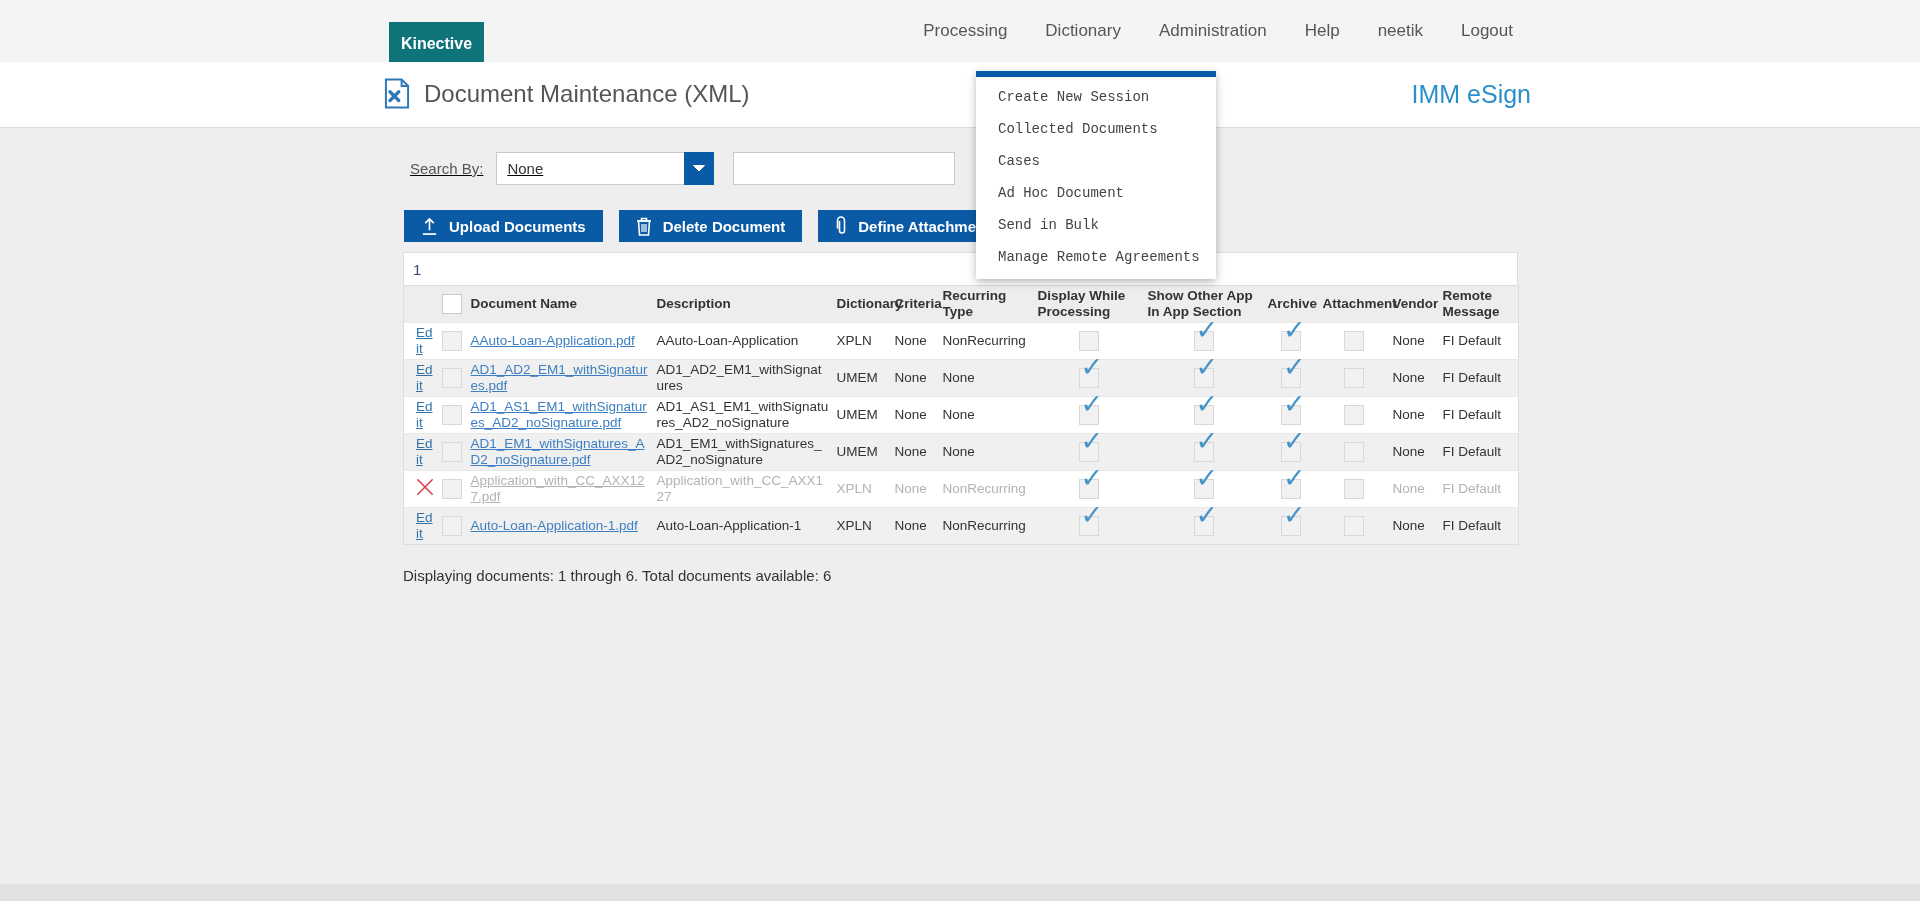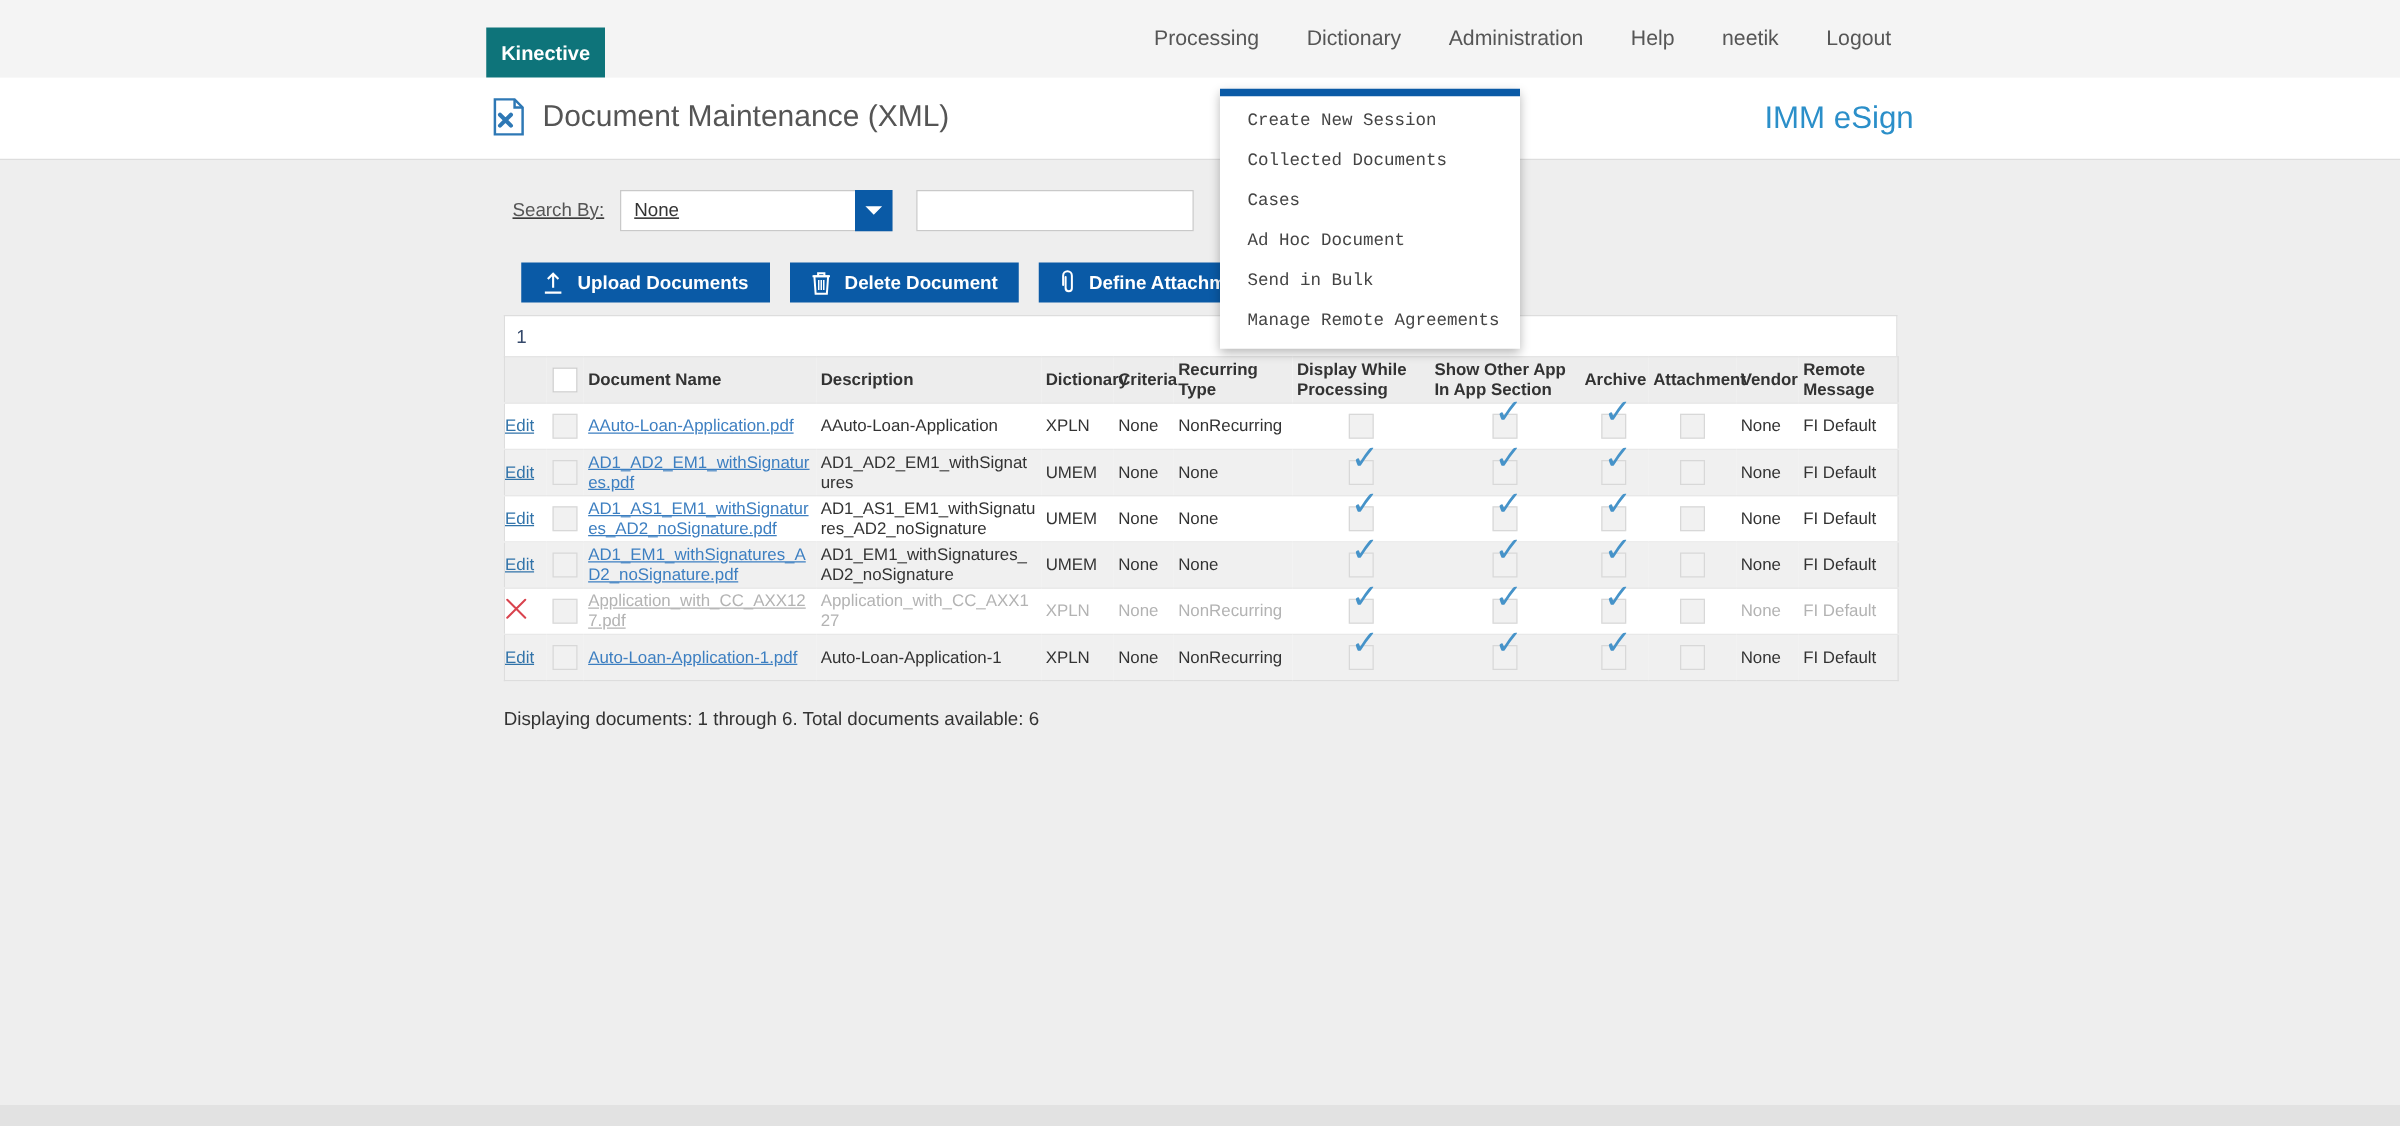--- a/index.html
+++ b/index.html
@@ -11,21 +11,21 @@
   .logo { position:absolute; left:389px; top:22px; width:95px; height:44px;
     background:#0e747a; color:#fff; font-size:16px; font-weight:bold;
     display:flex; align-items:center; justify-content:center; cursor:pointer; }
   .nav { position:absolute; right:407px; top:0; height:62px;
     display:flex; align-items:center; gap:38px; }
   .nav-item { font-size:17px; color:#565656; cursor:pointer; white-space:nowrap; }
 
   
   .headerband { position:relative; height:66px; background:#ffffff;
     border-bottom:1px solid #dddddd; }
-  .page-title { position:absolute; left:393px; top:16px;
+  .page-title { position:absolute; left:383px; top:16px;
     display:flex; align-items:center; gap:13px; }
   .page-title .txt { font-size:24px; color:#555; }
   .esign { position:absolute; right:389px; top:18px; font-size:25px; color:#2b8fc9; }
 
   
   .menu { position:absolute; left:976px; top:71px; width:240px; z-index:50;
     background:#fff; border-top:6px solid #0a5aa6;
     box-shadow:0 3px 8px rgba(0,0,0,.28); padding:4px 0 6px 0; }
   .menu-item { padding:8px 10px 8px 22px; font-size:14px; color:#444;
     cursor:pointer; white-space:nowrap;font-family:Liberation Mono, monospace; }
@@ -39,42 +39,42 @@
   .selectbox { margin-left:13px; width:218px; height:33px; background:#fff;
     border:1px solid #c9c9c9; display:flex; align-items:center; cursor:pointer; }
   .selectbox .val { flex:1; padding-left:10px; font-size:15px; color:#333; }
   .selectbox .arrow { width:30px; height:33px; margin:-1px; background:#0a5aa6;
     display:flex; align-items:center; justify-content:center; }
   .search-input { margin-left:19px; width:222px; height:33px; background:#fff;
     border:1px solid #c9c9c9; font-size:15px; padding:0 8px; }
   .search-btn-frag { margin-left:21px; width:130px; height:33px; background:#0a5aa6;
     border:none; cursor:pointer; }
 
-  .toolbar { margin-top:25px; display:flex; gap:16px; height:32px; margin-left:14px; }
+  .toolbar { margin-top:25px; display:flex; gap:16px; height:32px; margin-left:1px; }
   .btn { height:32px; background:#0a5aa6; color:#fff; border:none; cursor:pointer;
     font-family:"Liberation Sans",sans-serif; font-size:15px; font-weight:bold;
     display:flex; align-items:center; gap:11px; padding:0 17px; white-space:nowrap; }
   .btn svg { flex:none; }
   .btn-frag { width:120px; padding:0; margin-left:-4px; }
 
   .pager { margin-top:10px; width:1115px; height:33px; background:#fff;
     border:1px solid #ddd; border-bottom:none; display:flex; align-items:center; }
   .pager .pg { margin-left:9px; font-size:15px; color:#35496b; cursor:pointer; }
 
   
   table { width:1115px; border-collapse:collapse; table-layout:fixed;
     border:1px solid #ddd; background:#fff; }
   thead tr { background:#ededed; height:36px; }
   th { font-size:13.5px; font-weight:bold; color:#333; text-align:left;
     padding:2px 4px; line-height:16px; vertical-align:middle; }
   tbody tr { height:37px; border-top:1px solid #e8e8e8; }
   tbody tr:nth-child(even) { background:#f0f0f0; }
   td { font-size:13.5px; color:#333; padding:2px 4px; line-height:16px;
     vertical-align:middle; word-break:break-all; }
-  .c-action { padding-left:0; }
+  .c-action { padding-left:12px; }
   .edit-link { color:#3173a9; text-decoration:underline; cursor:pointer; }
   .doc-link { color:#3d7fc1; text-decoration:underline; cursor:pointer; }
   .c-check, .c-flag { text-align:center; }
   .x-icon { display:none; }
 
   tr.disabled td, tr.disabled .doc-link { color:#b3b3b3; }
   tr.disabled .x-icon { display:inline-block; }
 
   .cb { position:relative; display:inline-block; width:20px; height:20px;
     background:#f1f1f1; border:1px solid #d8d8d8; vertical-align:middle; cursor:pointer; }

